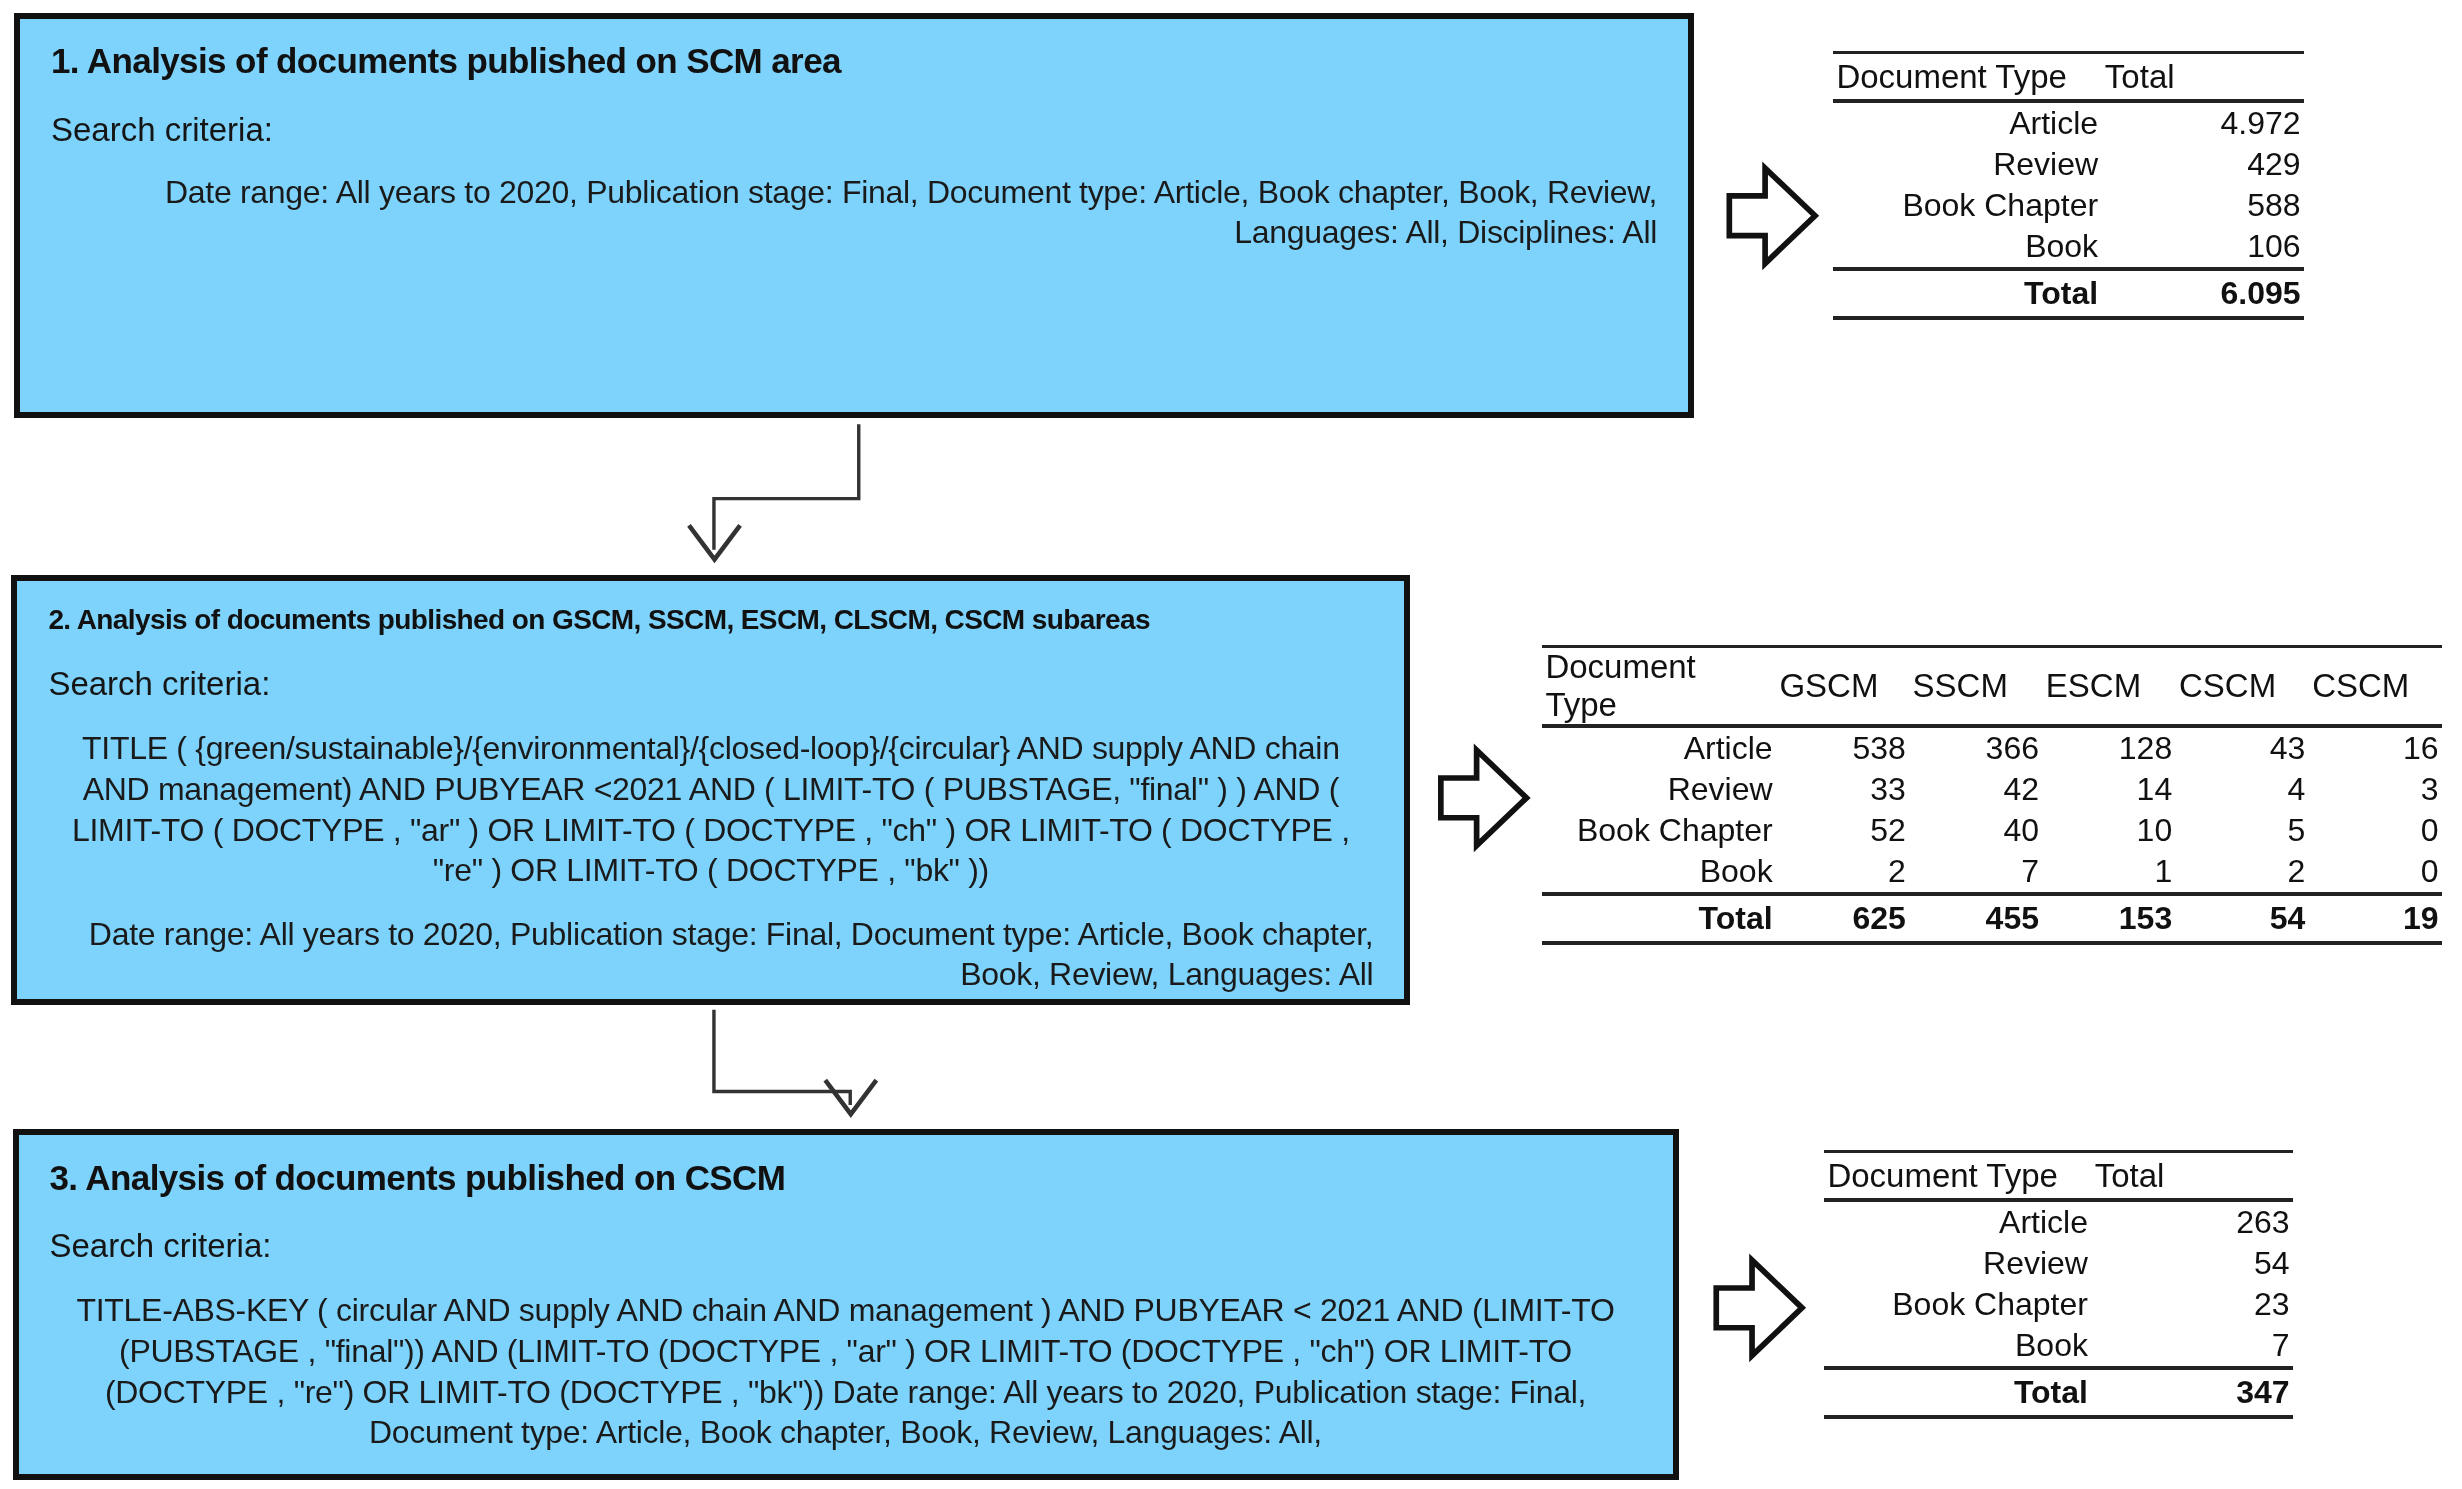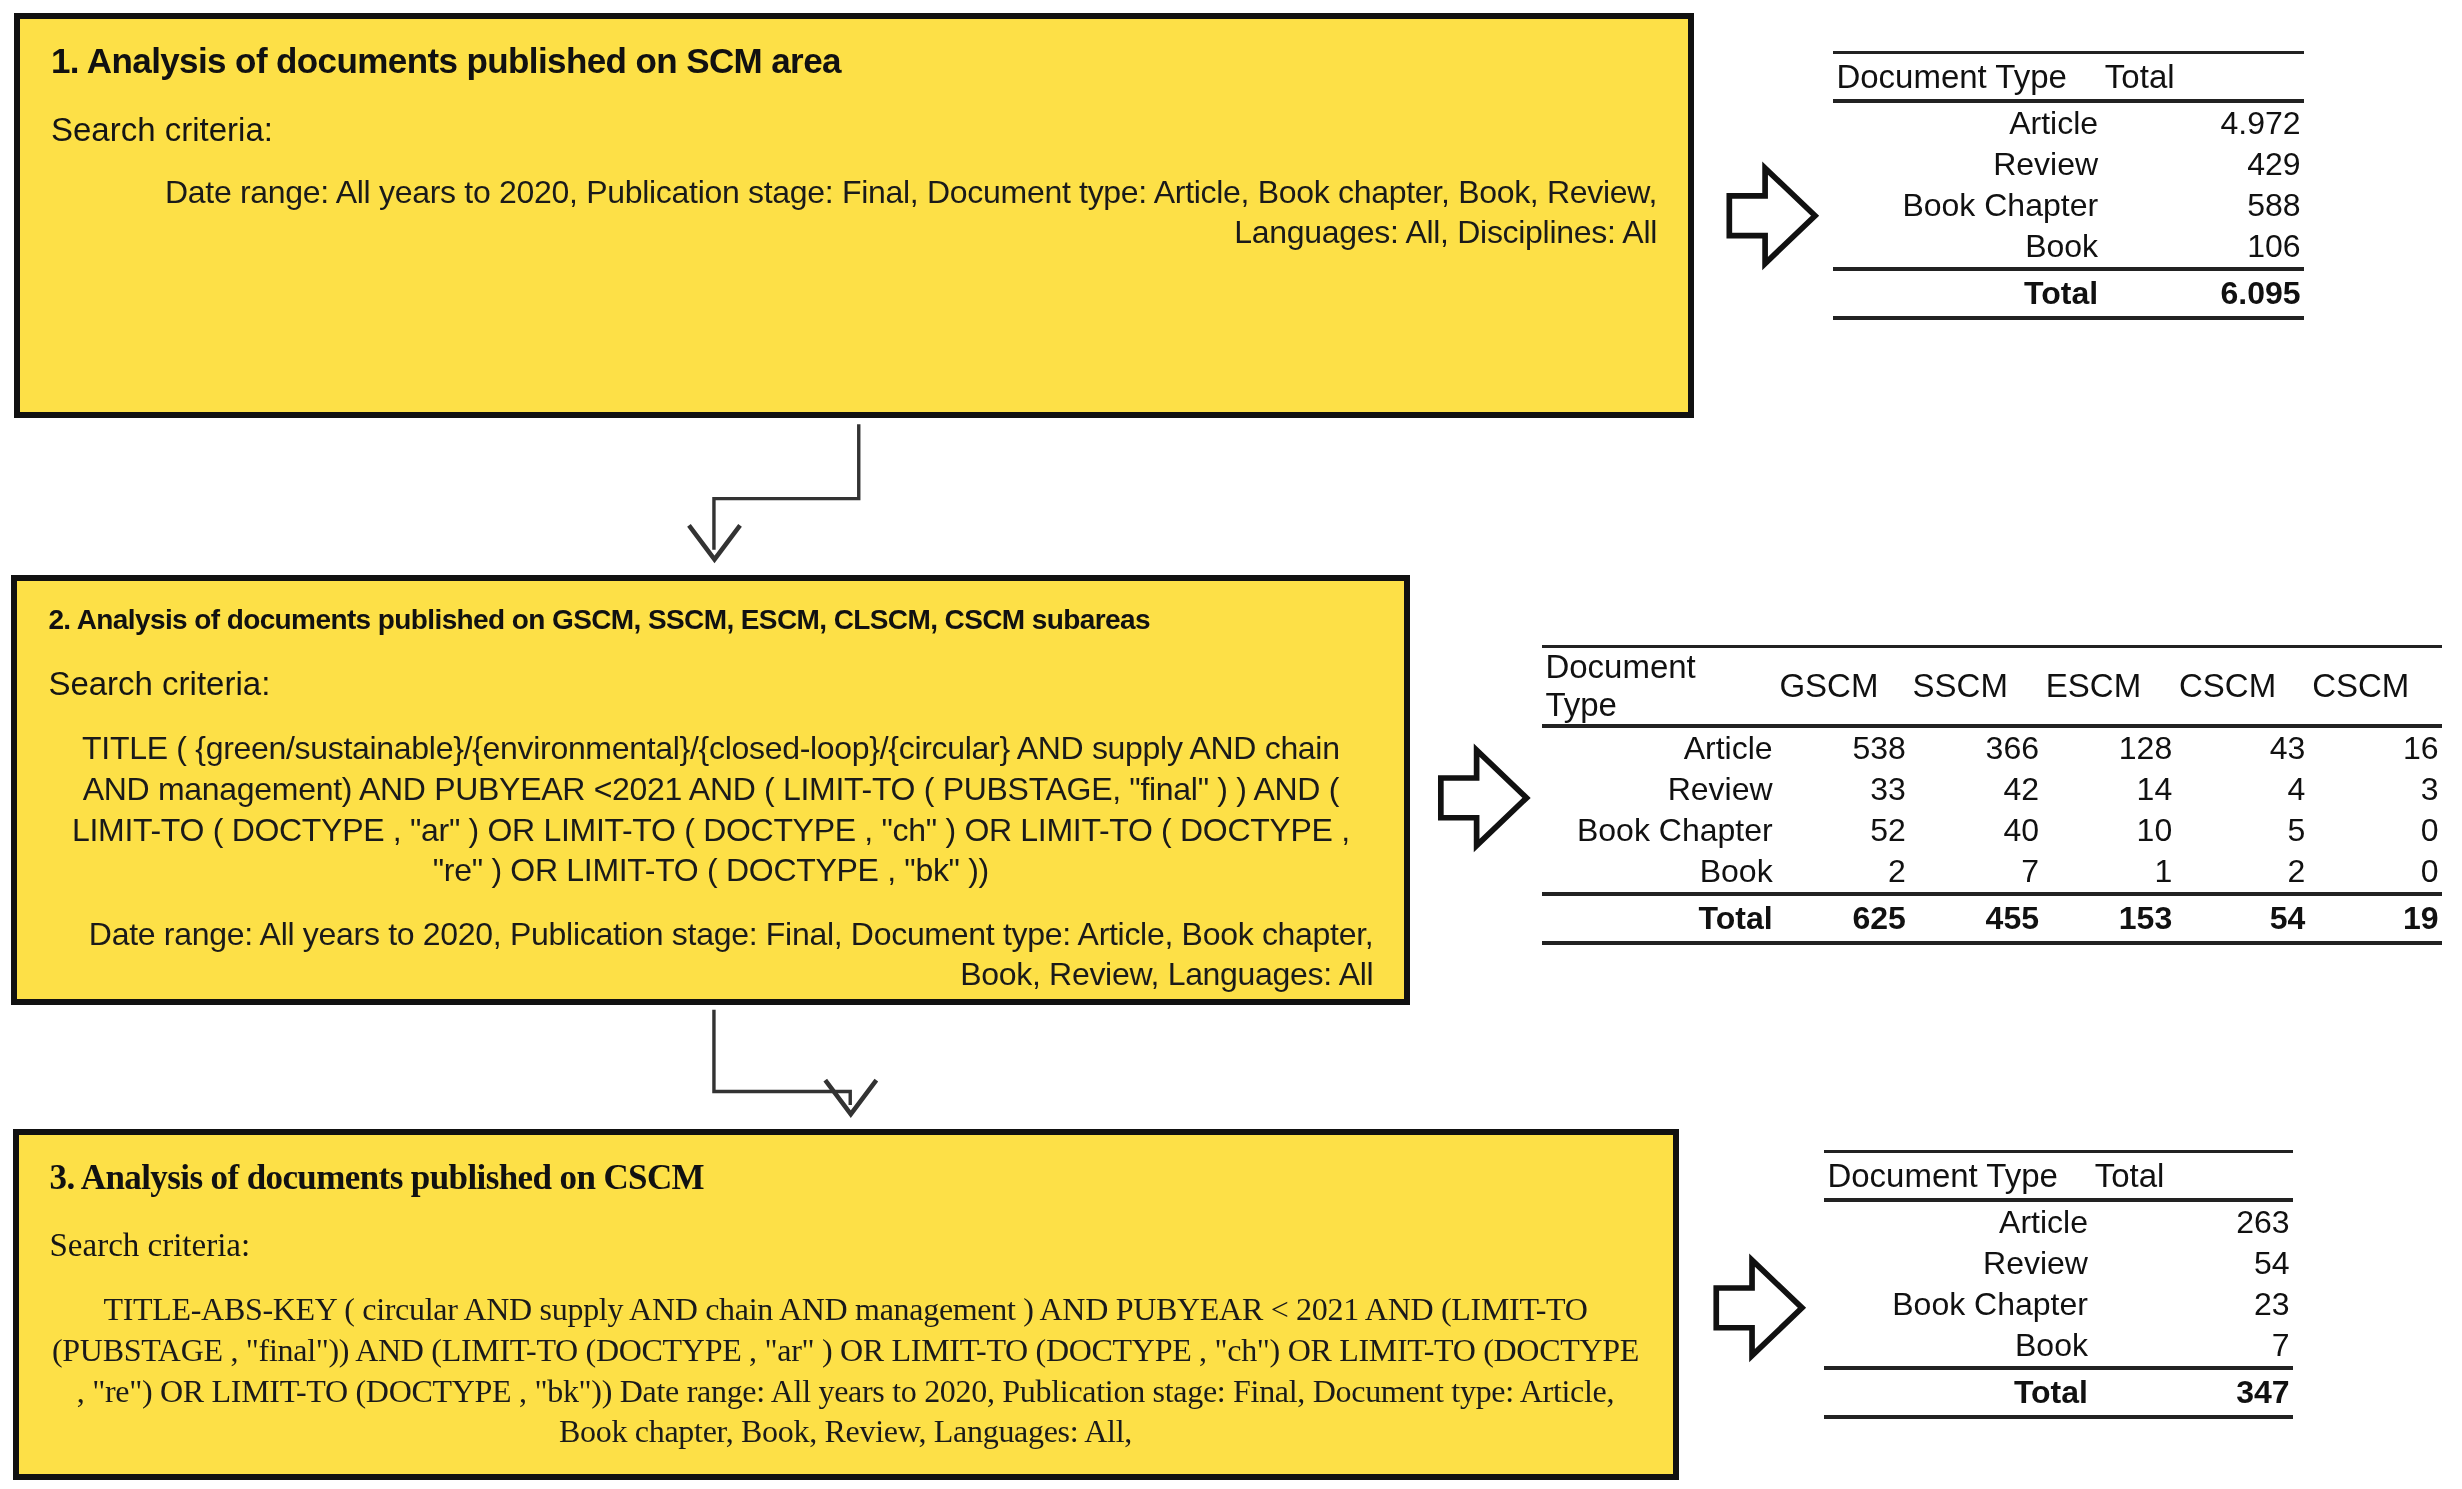--- a/index.html
+++ b/index.html
@@ -8,27 +8,27 @@
     width:2462px;height:1489px;
     background:#ffffff;
     font-family:"Liberation Sans","DejaVu Sans",sans-serif;
     color:#151515;
     overflow:hidden;
   }
   .box{
     position:absolute;
     box-sizing:border-box;
     border:6.2px solid #111;
-    background:#fde047;
+    background:#7dd3fc;
     padding:16px 31px;
     overflow:hidden;
   }
   #box1{left:14px;top:12.5px;width:1680px;height:405px;}
   #box2{left:11.4px;top:575px;width:1399px;height:430px;}
-  #box3{left:12.5px;top:1129px;width:1666px;height:351px;font-family:Liberation Serif, serif;}
+  #box3{left:12.5px;top:1129px;width:1666px;height:351px;}
   .box-title{
     margin:6.8px 0 0 0;
     font-size:35px;
     font-weight:700;
     letter-spacing:-0.6px;
     white-space:nowrap;
     color:#111;
   }
   #box2 .box-title{font-size:28px;}
   .search-label{margin:29.5px 0 0 0;font-size:33px;}

